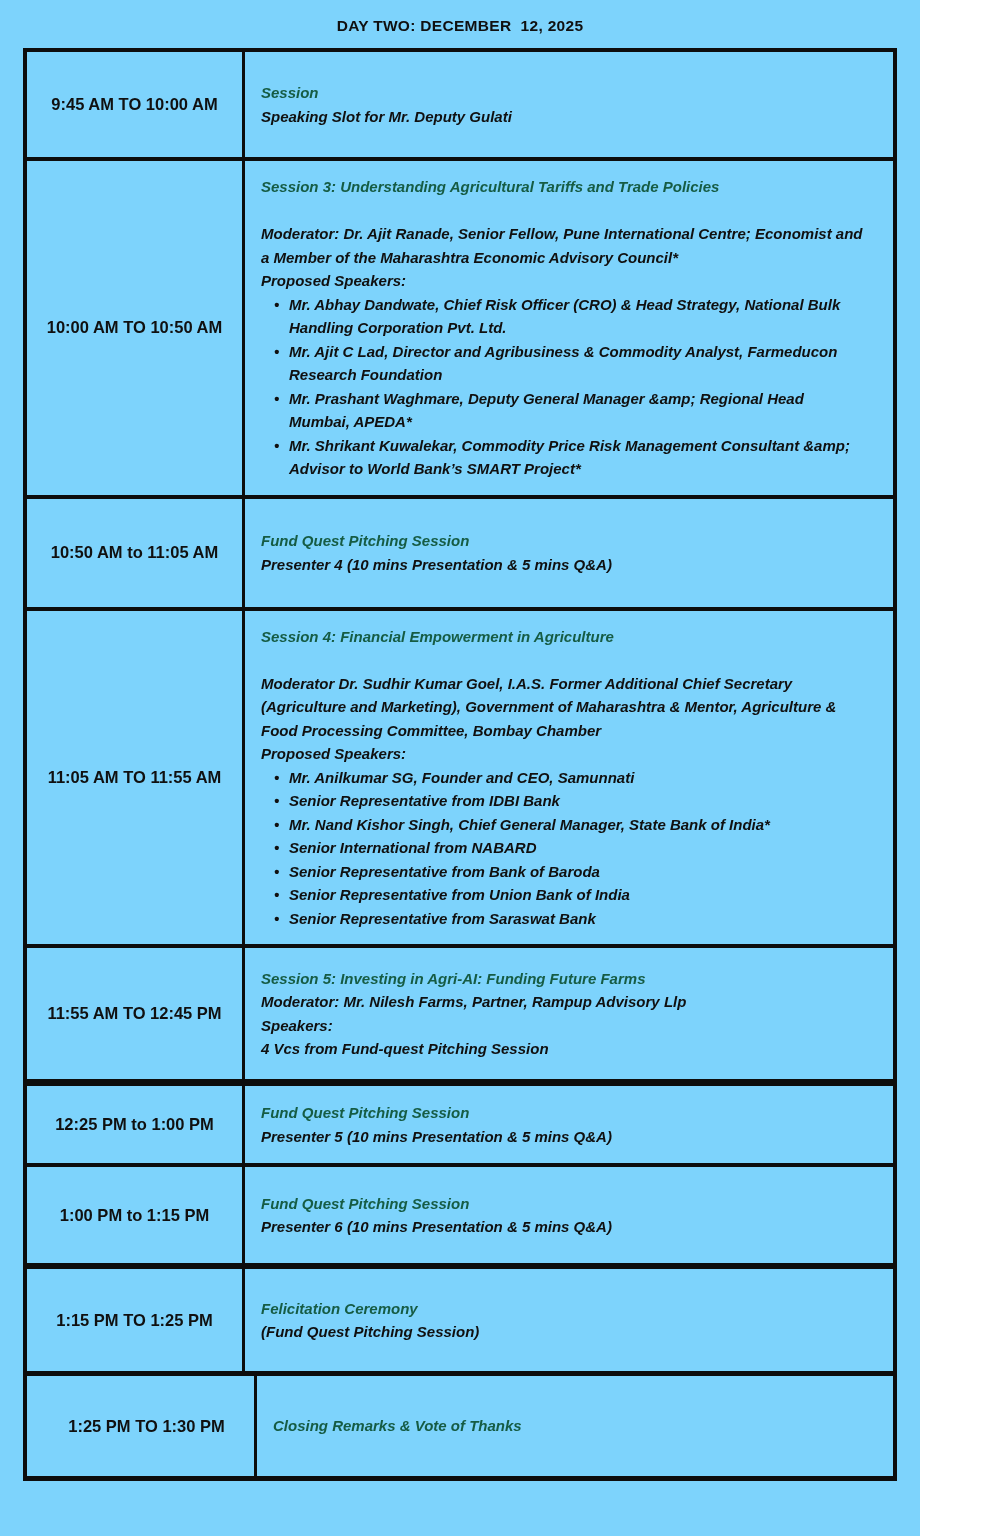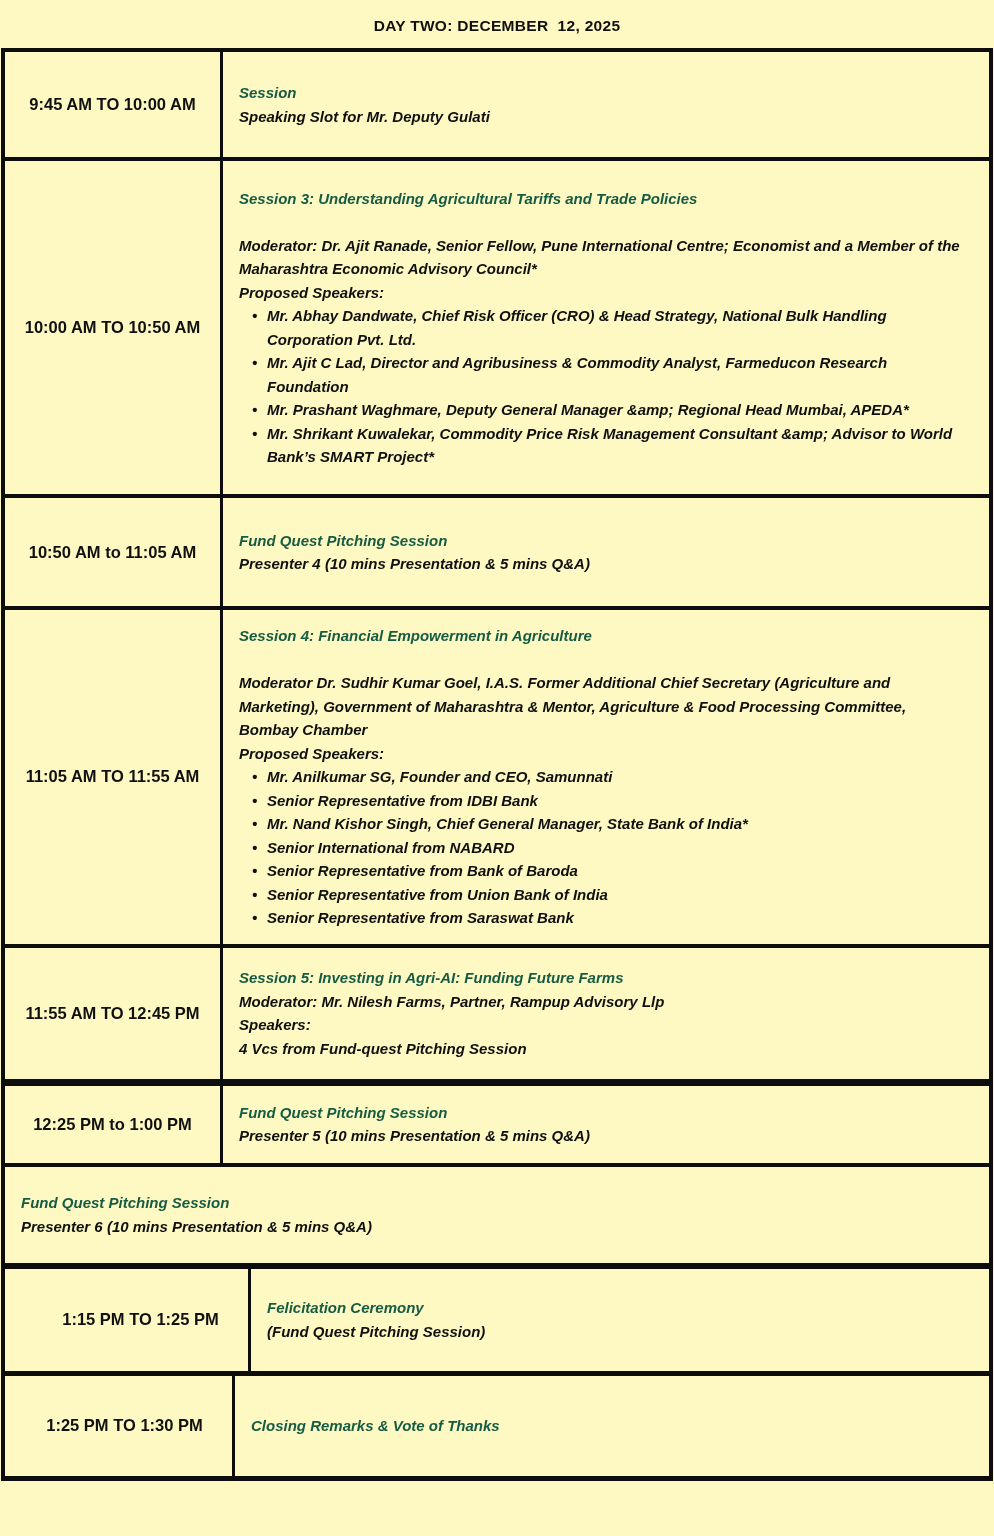--- a/index.html
+++ b/index.html
@@ -3,54 +3,54 @@
 <meta charset="utf-8">
 <style>
   * { margin: 0; padding: 0; box-sizing: border-box; }
   html, body {
     background: #ffffff;
     width: 994px;
     font-family: "Liberation Sans", "DejaVu Sans", sans-serif;
     color: var(--ink, #101010);
   }
   .page {
-    width: 994px;
+    width: 920px;
     min-height: 1536px;
-    background: #fef9c3;
+    background: #7dd3fc;
     padding-top: 17px;
   }
   .doc-title {
     text-align: center;
     font-weight: 700;
     font-size: 15.5px;
     letter-spacing: 0.3px;
     color: var(--ink, #101010);
     white-space: pre;
     margin-bottom: 13px;
   }
   .agenda {
-    margin: 0 1px;
+    margin: 0 23px;
     border: 4px solid var(--line, #0d0d0d);
     border-bottom-width: 5px;
   }
   .row {
     display: flex;
     align-items: stretch;
     border-top: 4px solid var(--line, #0d0d0d);
   }
   .row:first-child { border-top: none; }
   
   .row:nth-child(1) { min-height: 105px; }
   .row:nth-child(2) { min-height: 337px; }
   .row:nth-child(3) { min-height: 112px; }
   .row:nth-child(4) { min-height: 337px; }
   .row:nth-child(5) { min-height: 135px; }
   .row:nth-child(6) { min-height: 84px;  border-top-width: 7px; }
   .row:nth-child(7) { min-height: 100px; }
-  .row:nth-child(8) { min-height: 108px; border-top-width: 6px; padding-left: 28px; }
+  .row:nth-child(8) { min-height: 108px; border-top-width: 6px; }
   .row:nth-child(9) { min-height: 105px; border-top-width: 5px; padding-left: 12px; }
   .time-cell {
     flex: 0 0 218px;
     border-right: 3px solid var(--line, #0d0d0d);
     display: flex;
     flex-direction: column;
     justify-content: center;
     align-items: center;
     text-align: center;
     font-weight: 700;
@@ -149,20 +149,21 @@
         </div>
       </div>
       <div class="row">
         <div class="time-cell">12:25 PM to 1:00 PM</div>
         <div class="content-cell">
           <p class="heading">Fund Quest Pitching Session</p>
           <p class="para">Presenter 5 (10 mins Presentation &amp; 5 mins Q&amp;A)</p>
         </div>
       </div>
       <div class="row">
+        <div class="time-cell">1:00 PM to 1:15 PM</div>
         <div class="content-cell">
           <p class="heading">Fund Quest Pitching Session</p>
           <p class="para">Presenter 6 (10 mins Presentation &amp; 5 mins Q&amp;A)</p>
         </div>
       </div>
       <div class="row">
         <div class="time-cell">1:15 PM TO 1:25 PM</div>
         <div class="content-cell">
           <p class="heading">Felicitation Ceremony</p>
           <p class="para">(Fund Quest Pitching Session)</p>

